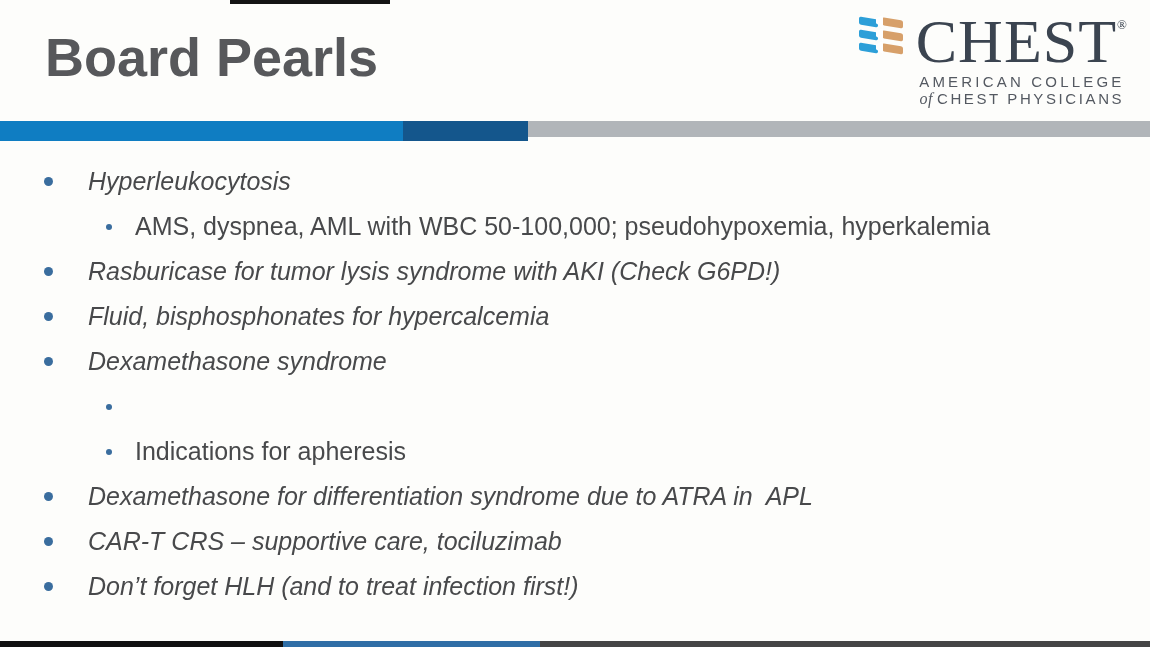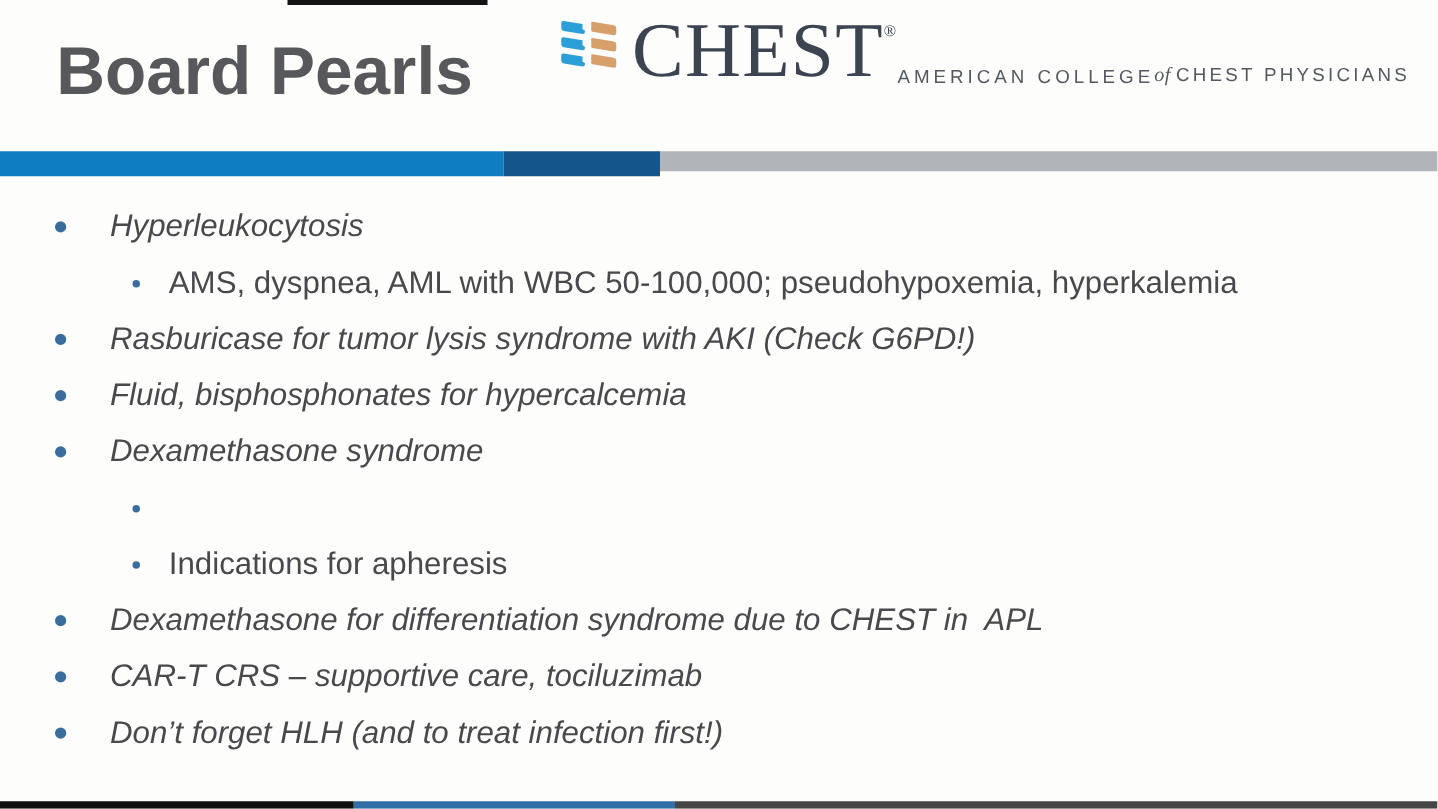--- a/index.html
+++ b/index.html
@@ -13,21 +13,21 @@
 
   
   .title{
     position:absolute;left:33px;top:26px;
     font-size:54px;font-weight:bold;color:#57585b;letter-spacing:0px;margin-left:12px;
   }
   .logo{
     position:absolute;top:12px;right:22px;
     display:flex;align-items:flex-start;gap:10px;
   }
-  .logo-text{display:flex;align-items:flex-end;}
+  .logo-text{display:flex;flex-direction:column;align-items:center;}
   .wordmark{
     font-family:"Liberation Serif", serif;
     font-size:62px;line-height:58px;color:#3b4450;letter-spacing:1px;
     display:flex;align-items:flex-start;
   }
   .wordmark .reg{font-size:13px;line-height:18px;margin-top:4px;}
   .logo-sub1{
     font-size:15px;letter-spacing:3.2px;color:#545961;margin-top:3px;white-space:nowrap;
   }
   .logo-sub2{
@@ -126,21 +126,21 @@
     </div>
     <div class="bullet-row level2">
       <span class="dot"></span>
     </div>
     <div class="bullet-row level2">
       <span class="dot"></span>
       <span class="txt">Indications for apheresis</span>
     </div>
     <div class="bullet-row level1">
       <span class="dot"></span>
-      <span class="txt">Dexamethasone for differentiation syndrome due to CHEST in  APL</span>
+      <span class="txt">Dexamethasone for differentiation syndrome due to ATRA in  APL</span>
     </div>
     <div class="bullet-row level1">
       <span class="dot"></span>
       <span class="txt">CAR-T CRS – supportive care, tociluzimab</span>
     </div>
     <div class="bullet-row level1">
       <span class="dot"></span>
       <span class="txt">Don’t forget HLH (and to treat infection first!)</span>
     </div>
   </div>

